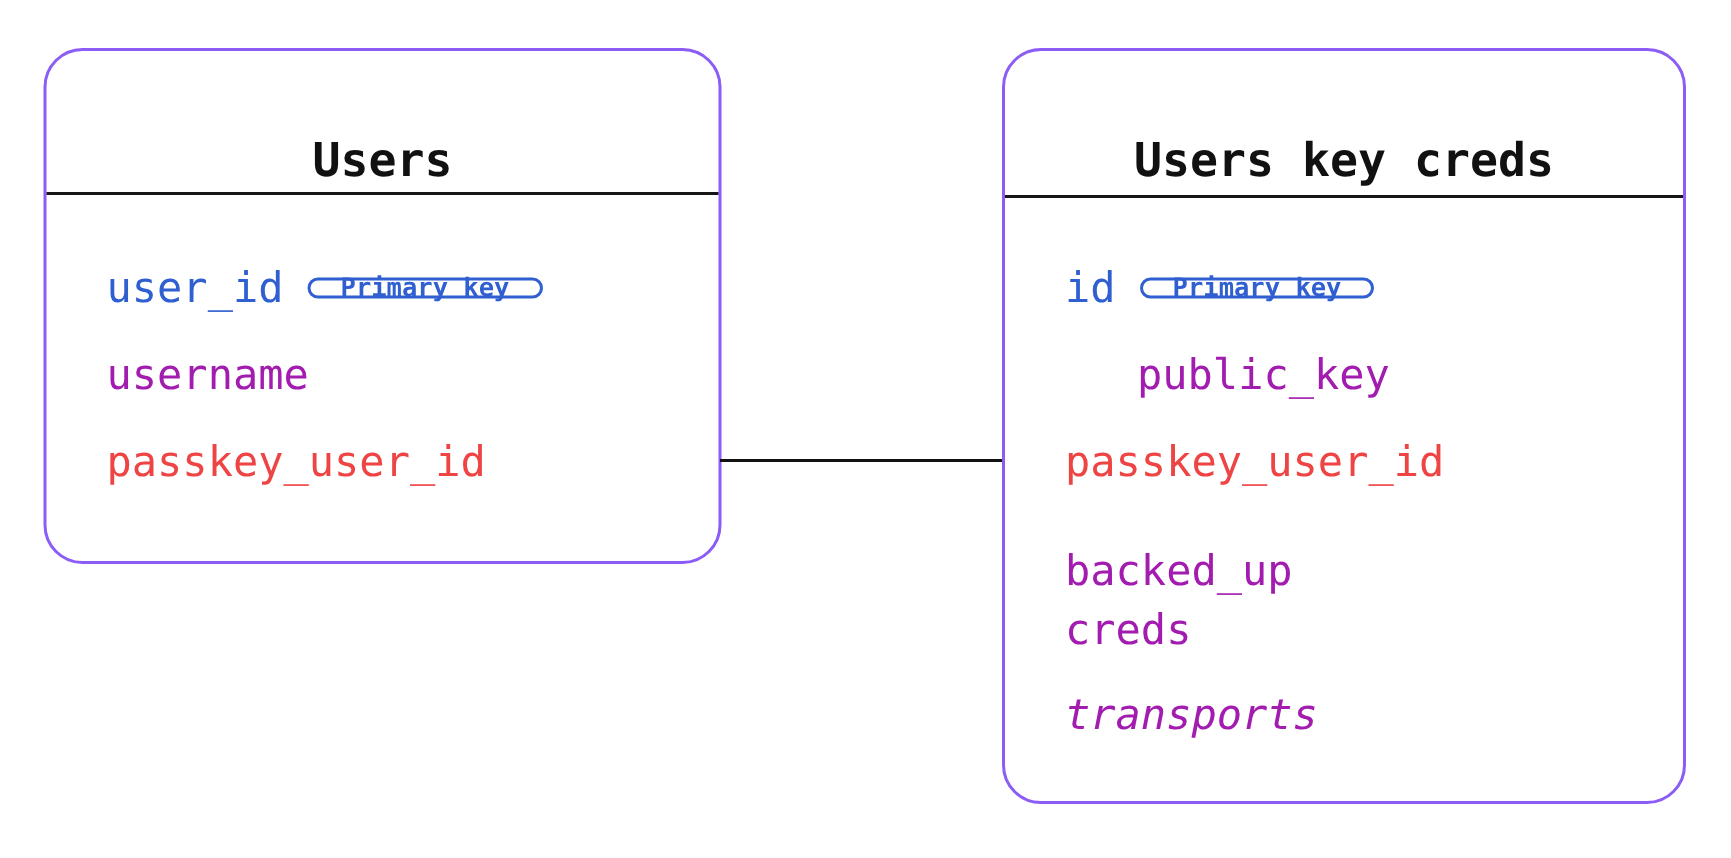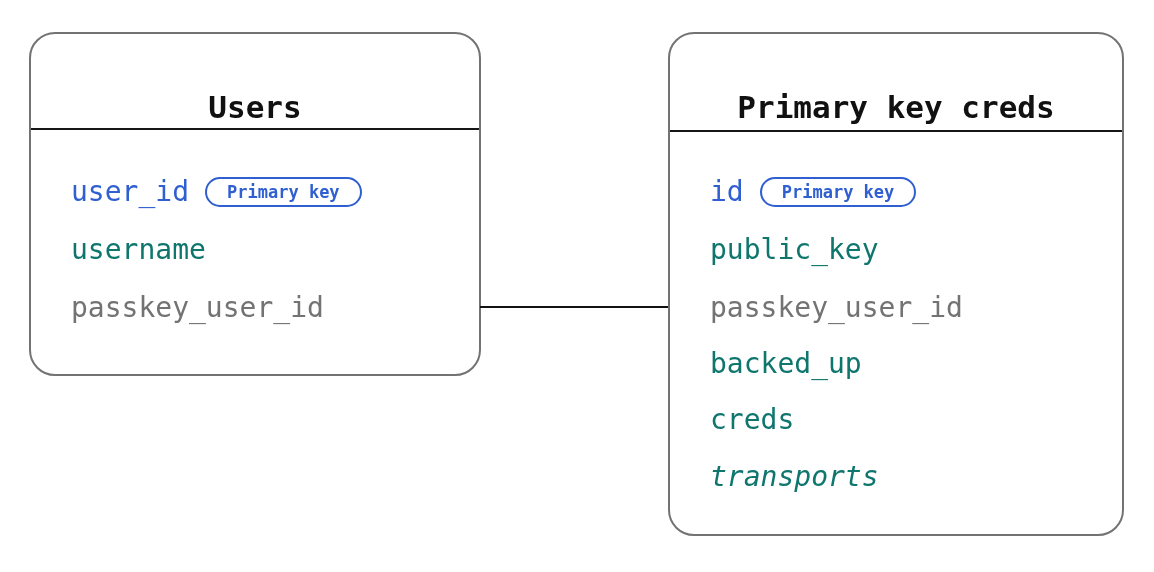--- a/index.html
+++ b/index.html
@@ -16,21 +16,21 @@
     height: 572px;
     background: #ffffff;
     overflow: hidden;
   }
 
   
   .entity {
     position: absolute;
     box-sizing: border-box;
     background: #ffffff;
-    border: 2px solid #737373;
+    border: 2px solid #8b5cf6;
     border-radius: 26px;
   }
   .entity-title {
     text-align: center;
     font-family: "DejaVu Sans Mono", monospace;
     font-weight: bold;
     font-size: 31px;
     color: #111111;
     letter-spacing: 0px;
     white-space: nowrap;
@@ -52,35 +52,35 @@
     left: 40px;
     display: flex;
     align-items: center;
     height: 34px;
     white-space: nowrap;
   }
   .field-name {
     font-family: "DejaVu Sans Mono", monospace;
     font-size: 28px;
     line-height: 34px;
-    color: #0f766e;
+    color: #a21caf;
   }
   .field-name.key {
     color: #2f5fd0;
   }
   .field-name.fk {
-    color: #737373;
+    color: #ef4444;
   }
   .badge {
     display: inline-flex;
     align-items: center;
     justify-content: center;
     box-sizing: border-box;
     margin-left: 16px;
-    height: 30px;
+    height: 14px;
     padding: 0 20px;
     border: 2px solid #2f5fd0;
     border-radius: 999px;
     color: #2f5fd0;
     font-family: "DejaVu Sans Mono", monospace;
     font-weight: bold;
     font-size: 17px;
     line-height: 1;
     letter-spacing: 0px;
     white-space: nowrap;
@@ -112,35 +112,35 @@
       </div>
       <div class="field-row" style="top:257px;">
         <span class="field-name fk">passkey_user_id</span>
       </div>
     </div>
   </div>
 
   <div class="connector" style="left:480px; top:306px; width:190px;"></div>
 
   <div class="entity" id="entity-public-key-creds" style="left:668px; top:32px; width:456px; height:504px;">
-    <div class="entity-title" style="position:absolute; left:0; right:0; top:55px;">Primary key creds</div>
+    <div class="entity-title" style="position:absolute; left:0; right:0; top:55px;">Users key creds</div>
     <div class="entity-divider" style="top:96px;"></div>
 
     <div class="fields">
       <div class="field-row" style="top:141px;text-align:right;">
         <span class="field-name key">id</span>
         <span class="badge">Primary key</span>
       </div>
-      <div class="field-row" style="top:199px;">
+      <div class="field-row" style="top:199px;margin-left:48px;">
         <span class="field-name">public_key</span>
       </div>
       <div class="field-row" style="top:257px;">
         <span class="field-name fk">passkey_user_id</span>
       </div>
-      <div class="field-row" style="top:313px;">
+      <div class="field-row" style="top:330px;">
         <span class="field-name">backed_up</span>
       </div>
       <div class="field-row" style="top:369px;">
         <span class="field-name">creds</span>
       </div>
       <div class="field-row" style="top:426px;font-style:italic;">
         <span class="field-name">transports</span>
       </div>
     </div>
   </div>

